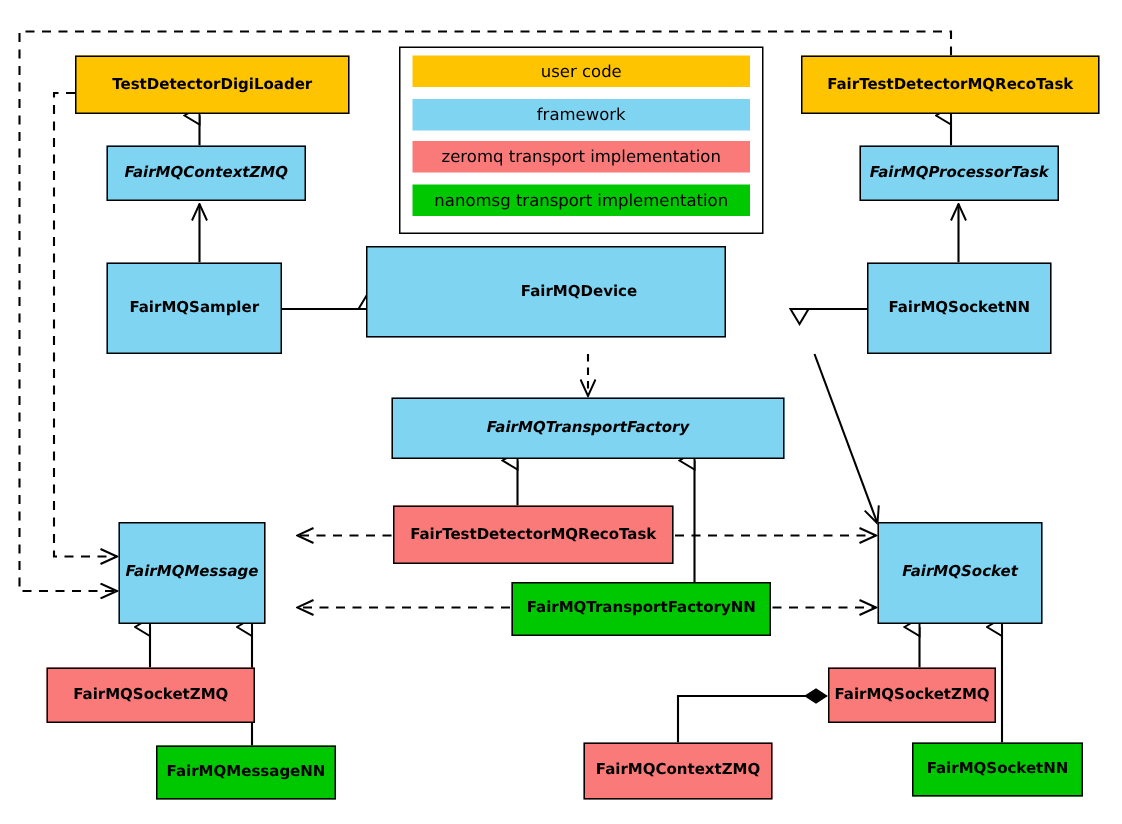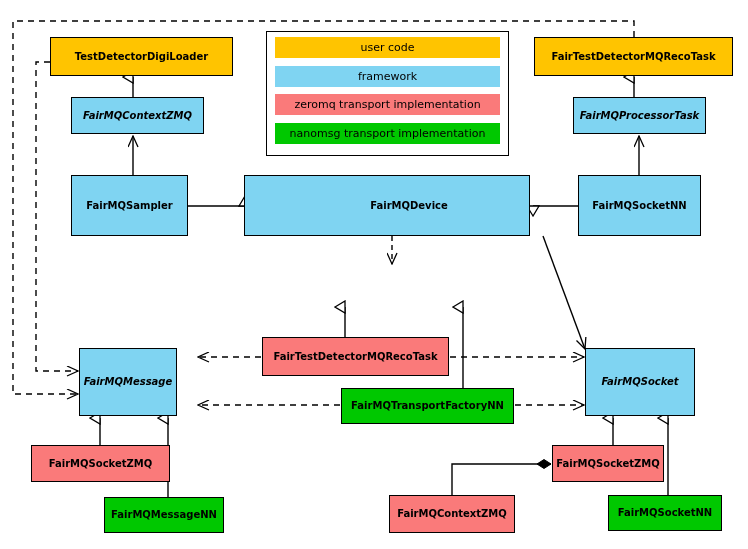--- a/index.html
+++ b/index.html
@@ -101,25 +101,28 @@
   </div>
   <div class="node abstract" style="left: 71px; top: 97px; width: 133px; height: 37px; background: rgb(127, 212, 242);">
     <span>FairMQContextZMQ</span>
   </div>
   <div class="node abstract" style="left: 573px; top: 97px; width: 133px; height: 37px; background: rgb(127, 212, 242);">
     <span>FairMQProcessorTask</span>
   </div>
   <div class="node" style="left: 71px; top: 175px; width: 117px; height: 61px; background: rgb(127, 212, 242);">
     <span>FairMQSampler</span>
   </div>
-  <div class="node" style="left: 244px; top: 175px; width: 286px; height: 61px; background: rgb(127, 212, 242); padding-left: 44px;">
+  <div class="node" style="left: 244px; top: 164px; width: 240px; height: 61px; background: rgb(127, 212, 242); padding-left: 44px;">
     <span>FairMQDevice</span>
   </div>
   <div class="node" style="left: 578px; top: 175px; width: 123px; height: 61px; background: rgb(127, 212, 242);">
     <span>FairMQSocketNN</span>
+  </div>
+  <div class="node abstract" style="left: 261px; top: 265px; width: 262px; height: 41px; background: rgb(127, 212, 242);">
+    <span>FairMQTransportFactory</span>
   </div>
   <div class="node" style="left: 262px; top: 337px; width: 187px; height: 39px; background: rgb(250, 122, 122);">
     <span>FairTestDetectorMQRecoTask</span>
   </div>
   <div class="node" style="left: 341px; top: 388px; width: 173px; height: 36px; background: rgb(0, 200, 0);">
     <span>FairMQTransportFactoryNN</span>
   </div>
   <div class="node abstract" style="left: 79px; top: 348px; width: 98px; height: 68px; background: rgb(127, 212, 242);">
     <span>FairMQMessage</span>
   </div>

